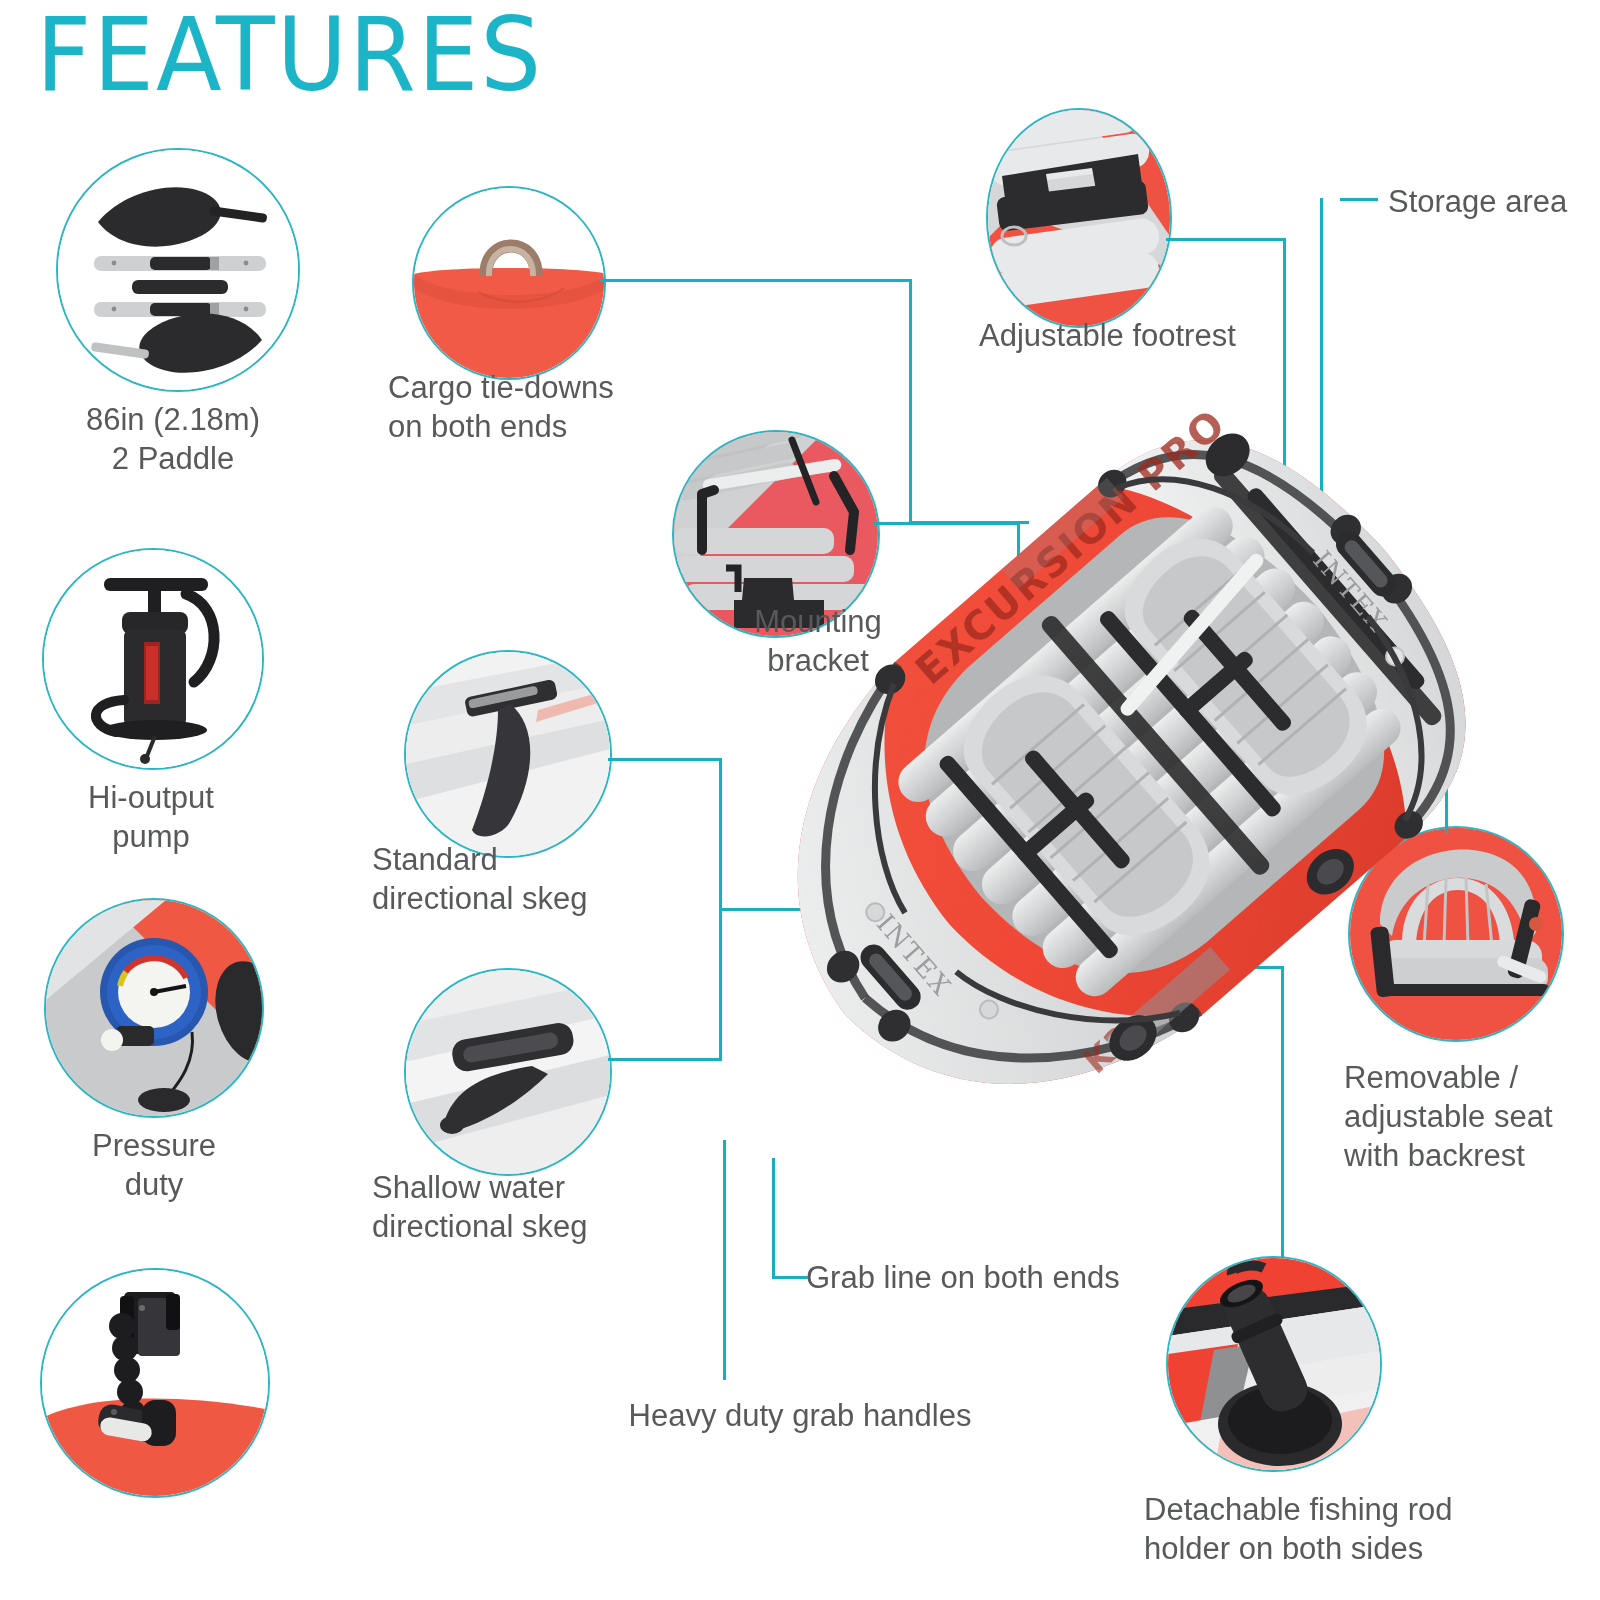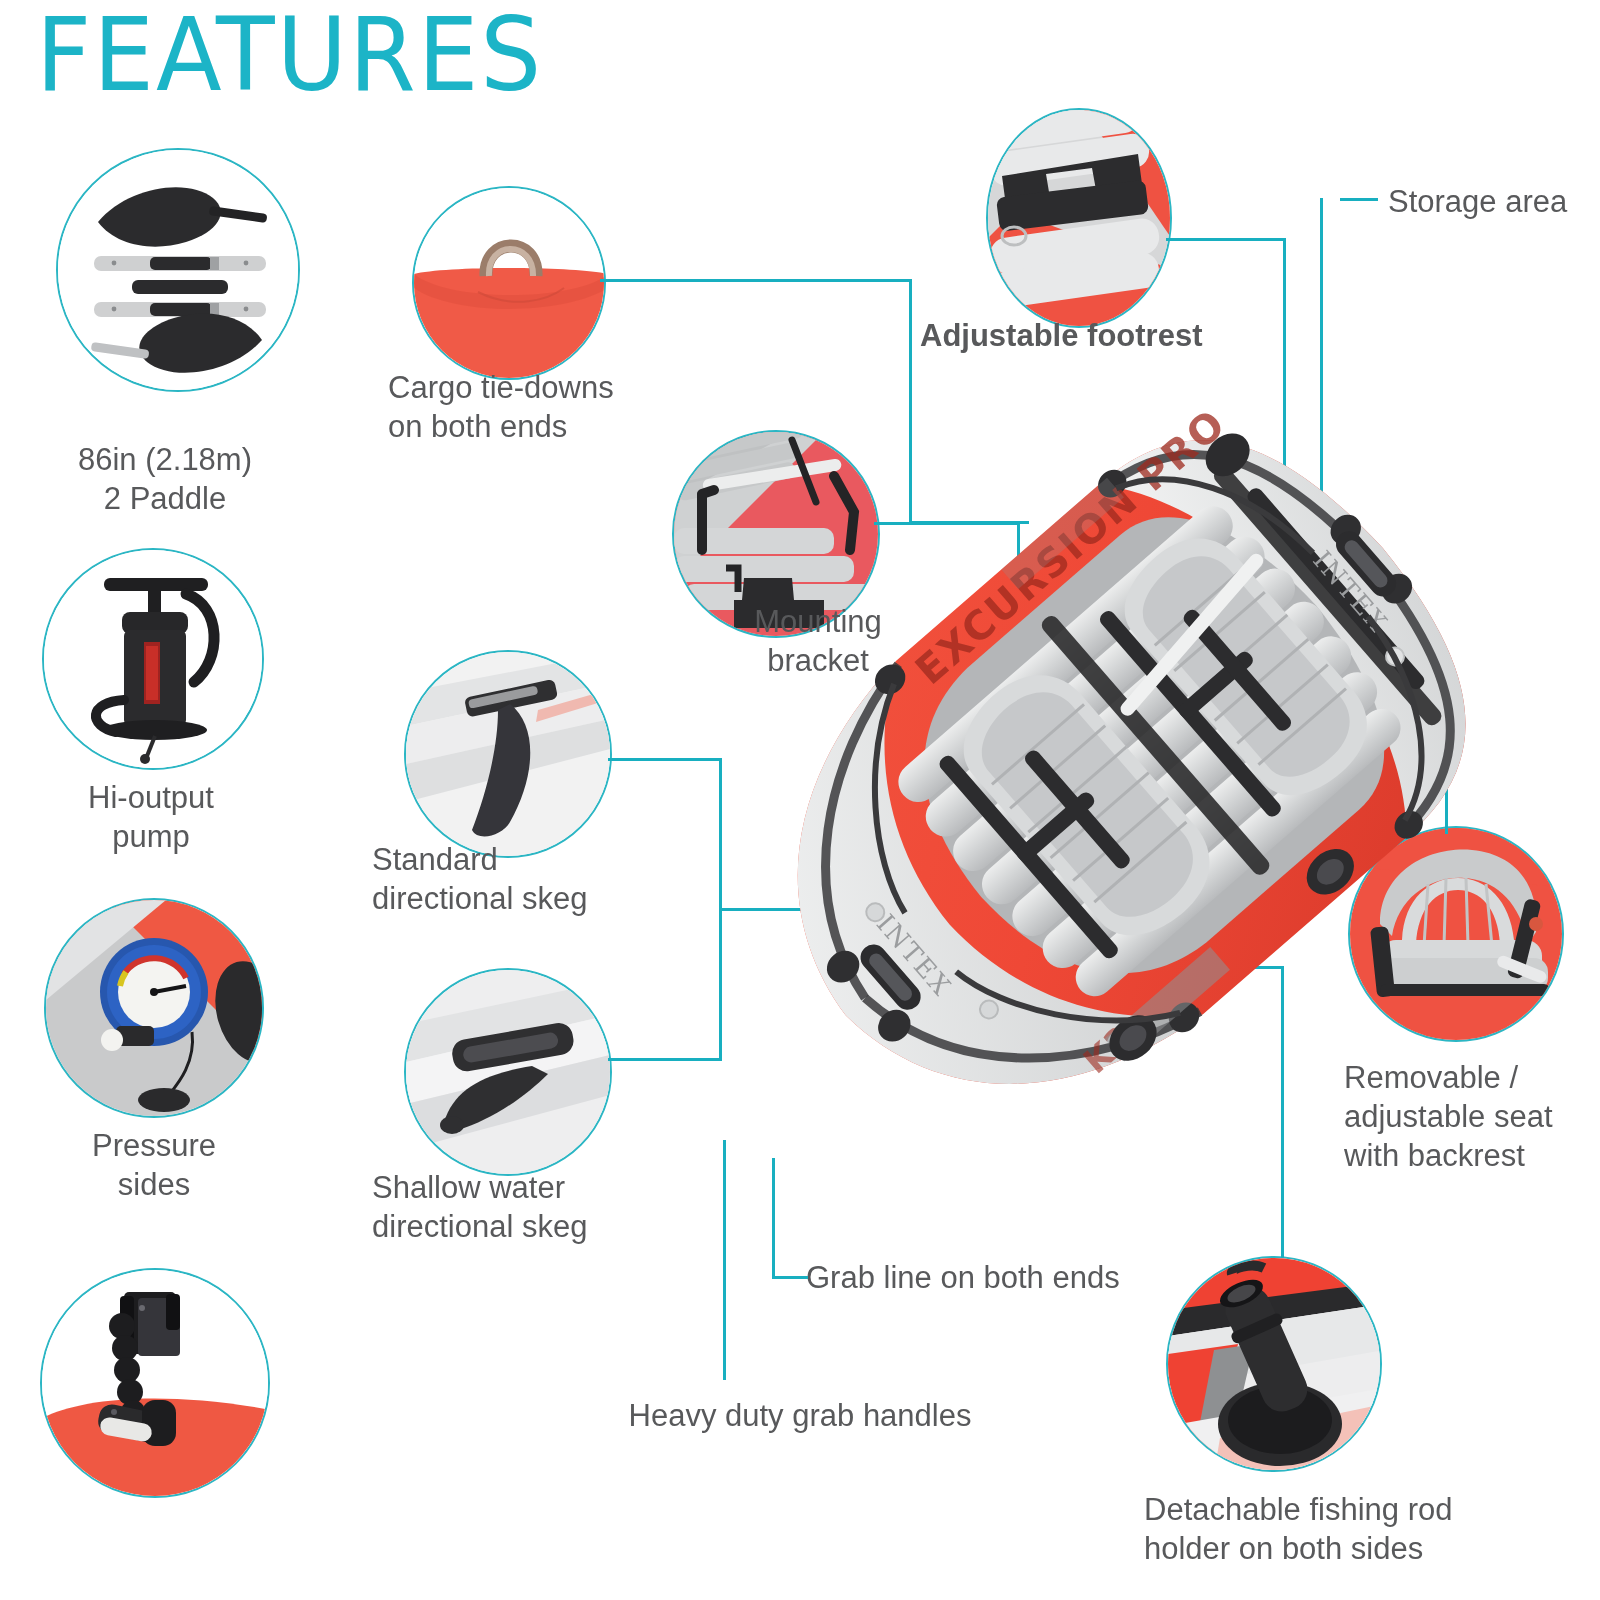--- a/index.html
+++ b/index.html
@@ -61,21 +61,21 @@
         <rect x="36" y="152" width="172" height="15" rx="7" fill="#cfd0d1"></rect>
         <rect x="92" y="153" width="62" height="13" rx="5" fill="#2b2b2d"></rect>
         <rect x="152" y="153" width="9" height="13" fill="#9fa1a3"></rect>
         <circle cx="56" cy="159" r="2.4" fill="#8a8c8e"></circle>
         <circle cx="188" cy="159" r="2.4" fill="#8a8c8e"></circle>
         <path d="M204 190 C174 224 114 232 89 212 C72 198 84 178 116 168 C149 158 186 164 204 190 Z" fill="#2b2b2d"></path>
         <rect x="34" y="192" width="58" height="9" rx="4" fill="#bfc1c3" transform="rotate(8 34 192)"></rect>
       </svg>
     </div>
   </div>
-  <div class="lbl c" style="left:20px; top:400px; width:290px;margin-top:40px;">86in (2.18m)
+  <div class="lbl c" style="left:28px; top:400px; width:290px;">86in (2.18m)
 2 Paddle</div>
 
   <div class="bub" style="left:42px; top:548px; width:222px; height:222px;">
     <div class="in" style="background:#fff;">
       <svg viewBox="0 0 222 222" width="222" height="222">
         <rect x="60" y="28" width="104" height="13" rx="6" fill="#1f1f21"></rect>
         <rect x="104" y="34" width="13" height="34" fill="#1f1f21"></rect>
         <rect x="78" y="62" width="66" height="22" rx="8" fill="#272729"></rect>
         <rect x="80" y="80" width="62" height="96" rx="6" fill="#2b2b2d"></rect>
         <path d="M142 44 C178 56 178 110 150 132" stroke="#1f1f21" stroke-width="11" fill="none" stroke-linecap="round"></path>
@@ -106,21 +106,21 @@
         <line x1="108" y1="92" x2="140" y2="86" stroke="#141416" stroke-width="4"></line>
         <circle cx="108" cy="92" r="4" fill="#141416"></circle>
         <rect x="70" y="126" width="38" height="20" rx="5" fill="#2a2a2c"></rect>
         <circle cx="66" cy="140" r="11" fill="#f3f3f0"></circle>
         <path d="M146 132 C150 164 130 186 122 196" stroke="#1f1f21" stroke-width="3" fill="none"></path>
         <ellipse cx="118" cy="200" rx="26" ry="12" fill="#2a2a2c"></ellipse>
       </svg>
     </div>
   </div>
   <div class="lbl c" style="left:18px; top:1126px; width:272px;">Pressure
-sides</div>
+duty</div>
 
   <div class="bub" style="left:40px; top:1268px; width:230px; height:230px;">
     <div class="in" style="background:#fff;">
       <svg viewBox="0 0 230 230" width="230" height="230">
         <path d="M0 148 C40 128 120 120 230 140 L230 230 L0 230 Z" fill="#ef5843"></path>
         <rect x="82" y="22" width="52" height="62" rx="5" fill="#1d1d1f"></rect>
         <rect x="96" y="28" width="42" height="58" rx="4" fill="#35353a"></rect>
         <rect x="78" y="26" width="14" height="50" rx="4" fill="#111113"></rect>
         <rect x="124" y="24" width="14" height="36" rx="4" fill="#111113"></rect>
         <circle cx="100" cy="38" r="3" fill="#6a6a70"></circle>
@@ -201,21 +201,21 @@
           <rect x="0" y="44" width="160" height="34" rx="16" transform="rotate(-8 0 44)"></rect>
           <rect x="0" y="130" width="170" height="36" rx="17" transform="rotate(-8 0 130)"></rect>
           <rect x="0" y="164" width="170" height="36" rx="17" transform="rotate(-8 0 164)"></rect>
         </g>
         <path d="M14 66 L150 44 L154 74 L108 80 L104 58 L58 64 L62 88 L18 96 Z" fill="#2c2c2e"></path>
         <rect x="8" y="88" width="150" height="34" rx="8" fill="#2c2c2e" transform="rotate(-7 8 88)"></rect>
         <ellipse cx="26" cy="126" rx="12" ry="9" fill="none" stroke="#bdbfc0" stroke-width="3"></ellipse>
       </svg>
     </div>
   </div>
-  <div class="lbl" style="left:920px; top:316px; width:340px;font-weight:bold;">Adjustable footrest</div>
+  <div class="lbl" style="left:979px; top:316px; width:340px;">Adjustable footrest</div>
 
   <div class="ln lnh" style="left:1166px; top:238px; width:120px;"></div>
   <div class="ln lnv" style="left:1283px; top:238px; height:280px;"></div>
   <div class="ln lnh" style="left:1198px; top:515px; width:88px;"></div>
 
   <div class="ln lnh" style="left:1340px; top:198px; width:38px;"></div>
   <div class="lbl" style="left:1388px; top:182px; width:220px;">Storage area</div>
   <div class="ln lnv" style="left:1320px; top:198px; height:332px;"></div>
   <div class="ln lnh" style="left:1242px; top:528px; width:80px;"></div>
 

